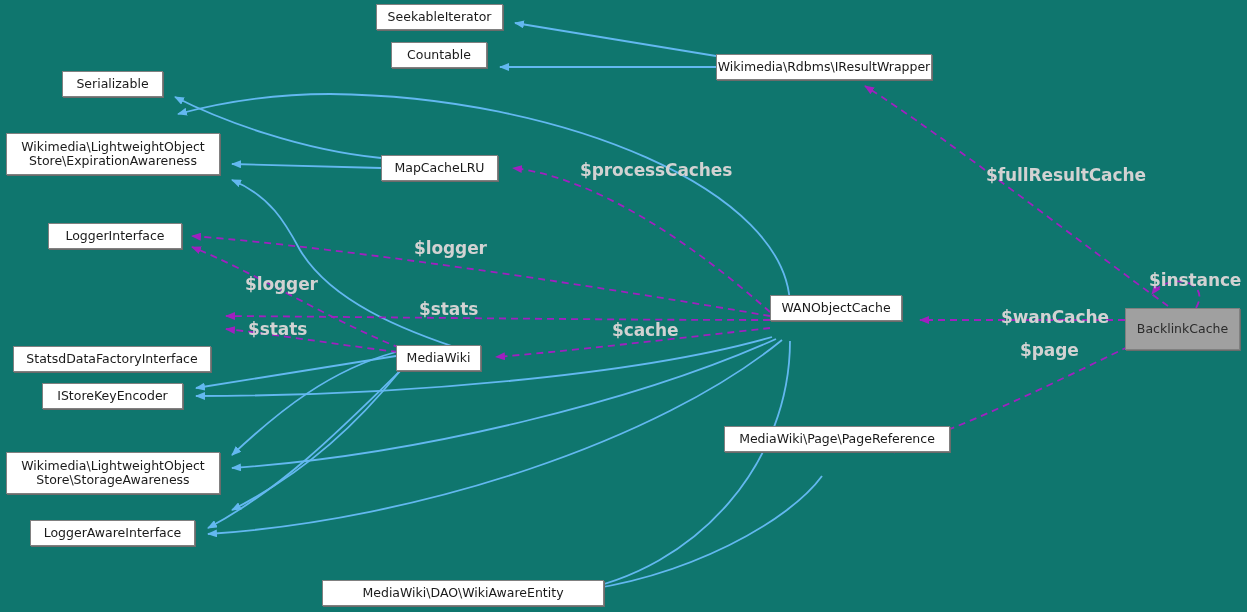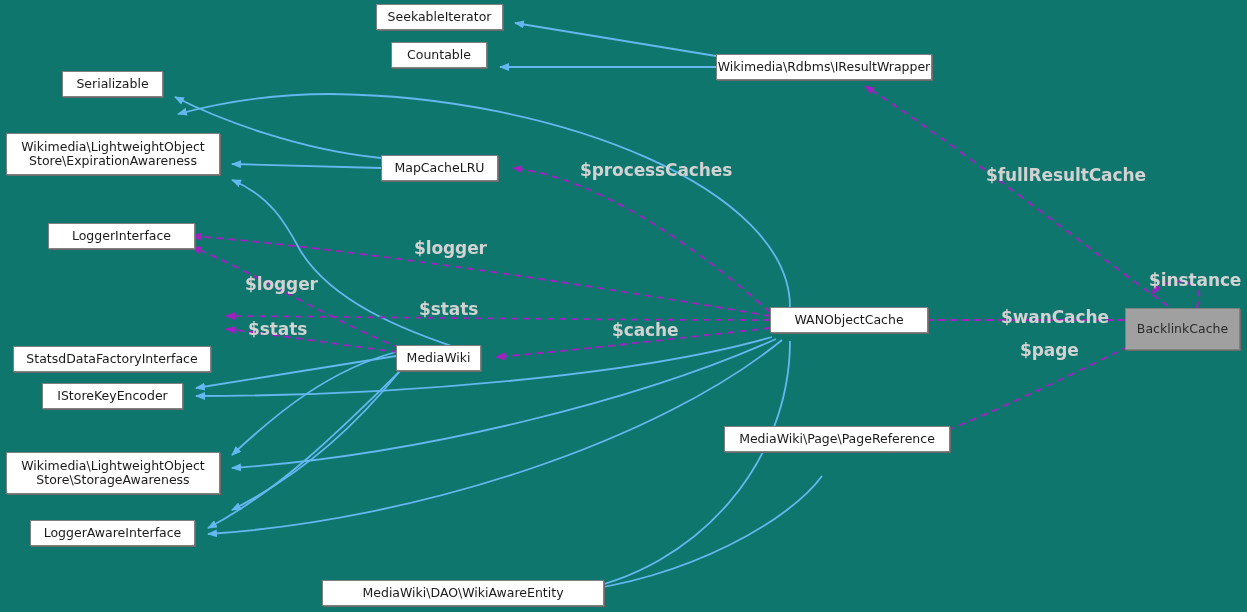--- a/index.html
+++ b/index.html
@@ -118,23 +118,23 @@
   </svg>
 
   <div id="nodes-layer">
       <div class="node" style="left: 376px; top: 4px; width: 127px; height: 26px;">SeekableIterator</div>
       <div class="node" style="left: 391px; top: 42px; width: 96px; height: 26px;">Countable</div>
       <div class="node" style="left: 716px; top: 54px; width: 216px; height: 26px;">Wikimedia\Rdbms\IResultWrapper</div>
       <div class="node" style="left: 62px; top: 71px; width: 101px; height: 26px;">Serializable</div>
       <div class="node" style="left: 6px; top: 133px; width: 214px; height: 42px;">Wikimedia\LightweightObject
 Store\ExpirationAwareness</div>
       <div class="node" style="left: 381px; top: 155px; width: 117px; height: 26px;">MapCacheLRU</div>
-      <div class="node" style="left: 48px; top: 223px; width: 147px; height: 26px;">LoggerInterface</div>
+      <div class="node" style="left: 48px; top: 223px; width: 134px; height: 26px;">LoggerInterface</div>
       <div class="node" style="left: 13px; top: 304px; width: 198px; height: 26px; margin-top: 42px;">StatsdDataFactoryInterface</div>
-      <div class="node" style="left: 770px; top: 307px; width: 158px; height: 26px;">WANObjectCache</div>
+      <div class="node" style="left: 770px; top: 295px; width: 132px; height: 26px;">WANObjectCache</div>
       <div class="node highlight" style="left: 1125px; top: 308px; width: 115px; height: 42px;">BacklinkCache</div>
       <div class="node" style="left: 396px; top: 345px; width: 85px; height: 26px;">MediaWiki</div>
       <div class="node" style="left: 42px; top: 383px; width: 141px; height: 26px;">IStoreKeyEncoder</div>
       <div class="node" style="left: 724px; top: 426px; width: 226px; height: 26px;">MediaWiki\Page\PageReference</div>
       <div class="node" style="left: 6px; top: 452px; width: 214px; height: 42px;">Wikimedia\LightweightObject
 Store\StorageAwareness</div>
       <div class="node" style="left: 30px; top: 520px; width: 165px; height: 26px;">LoggerAwareInterface</div>
       <div class="node" style="left: 322px; top: 580px; width: 282px; height: 26px;">MediaWiki\DAO\WikiAwareEntity</div>
     </div>
 

